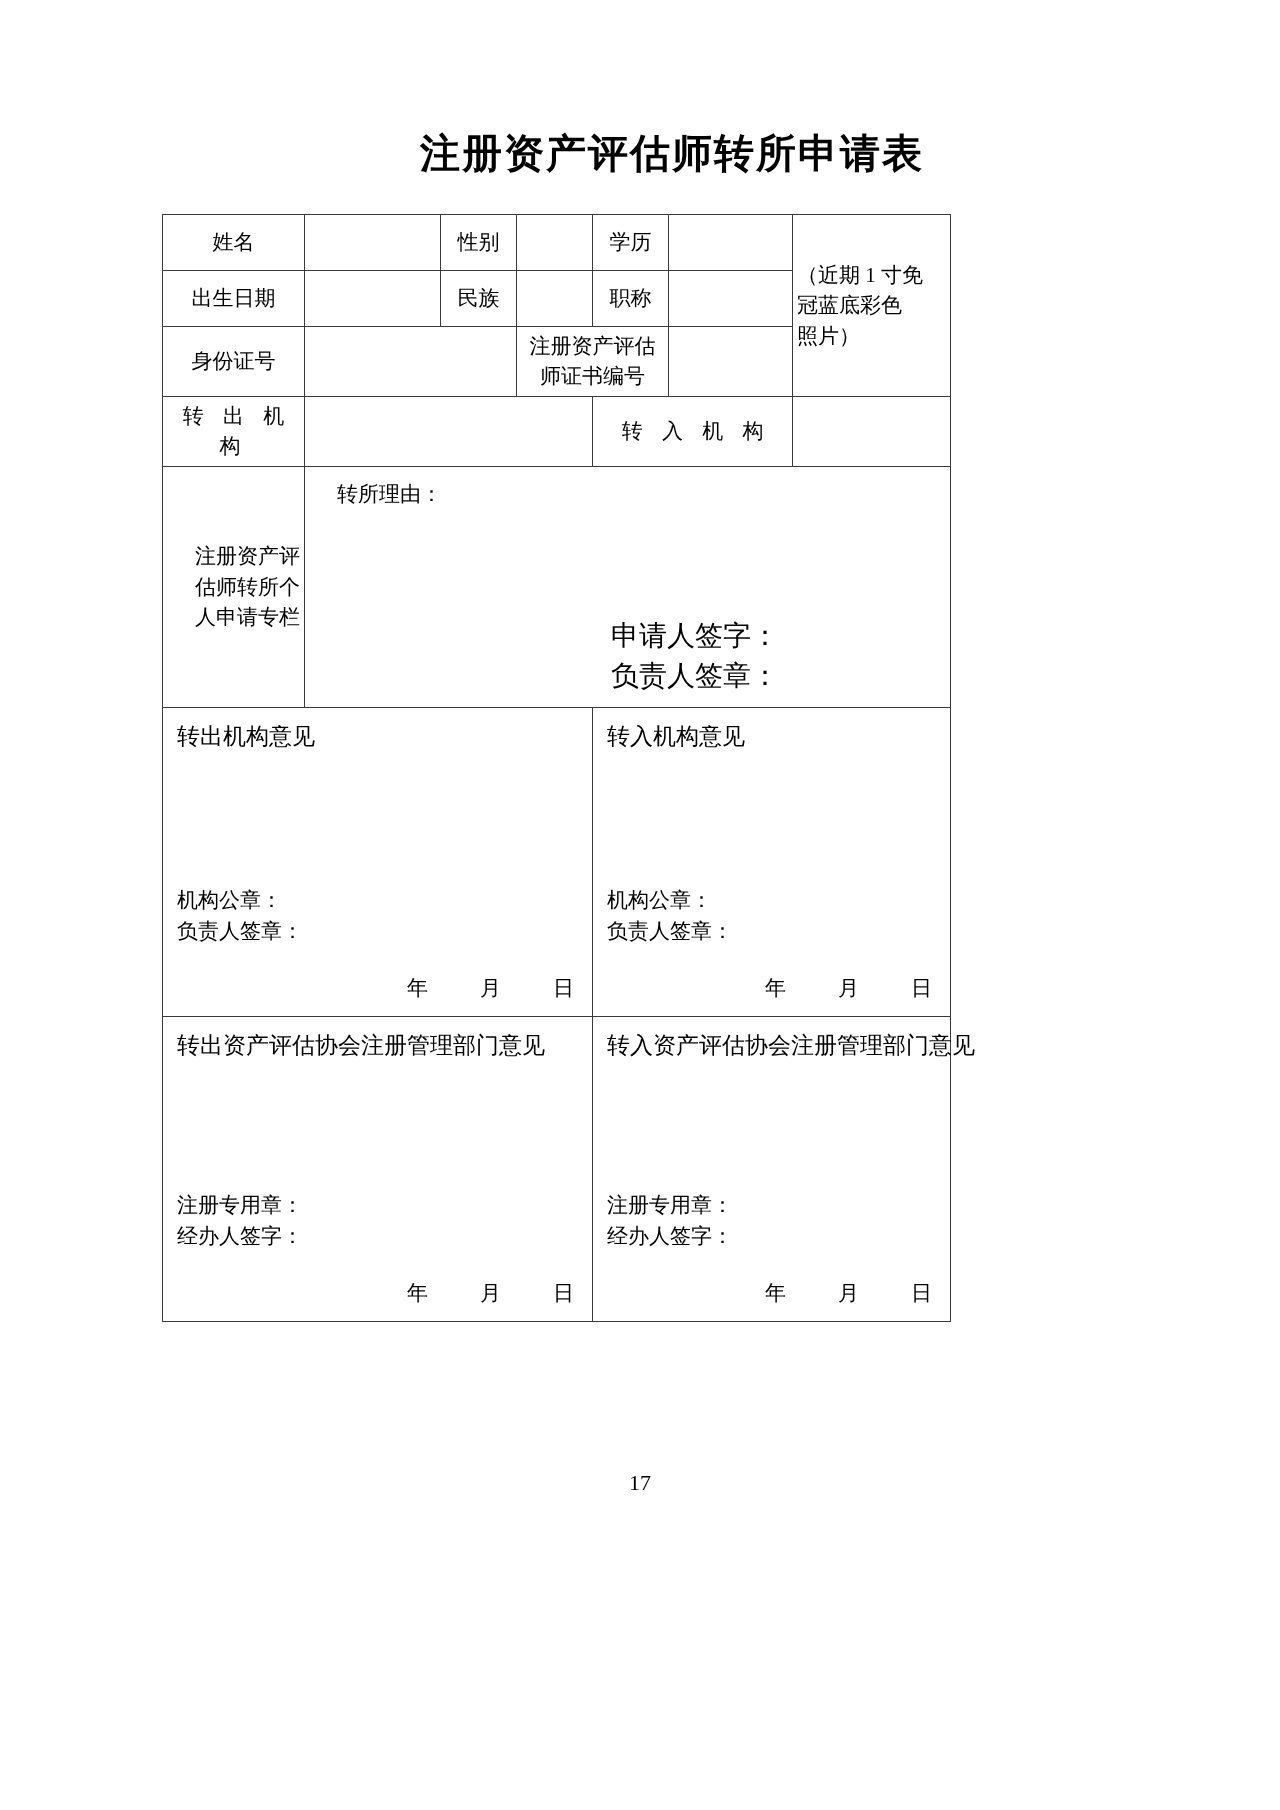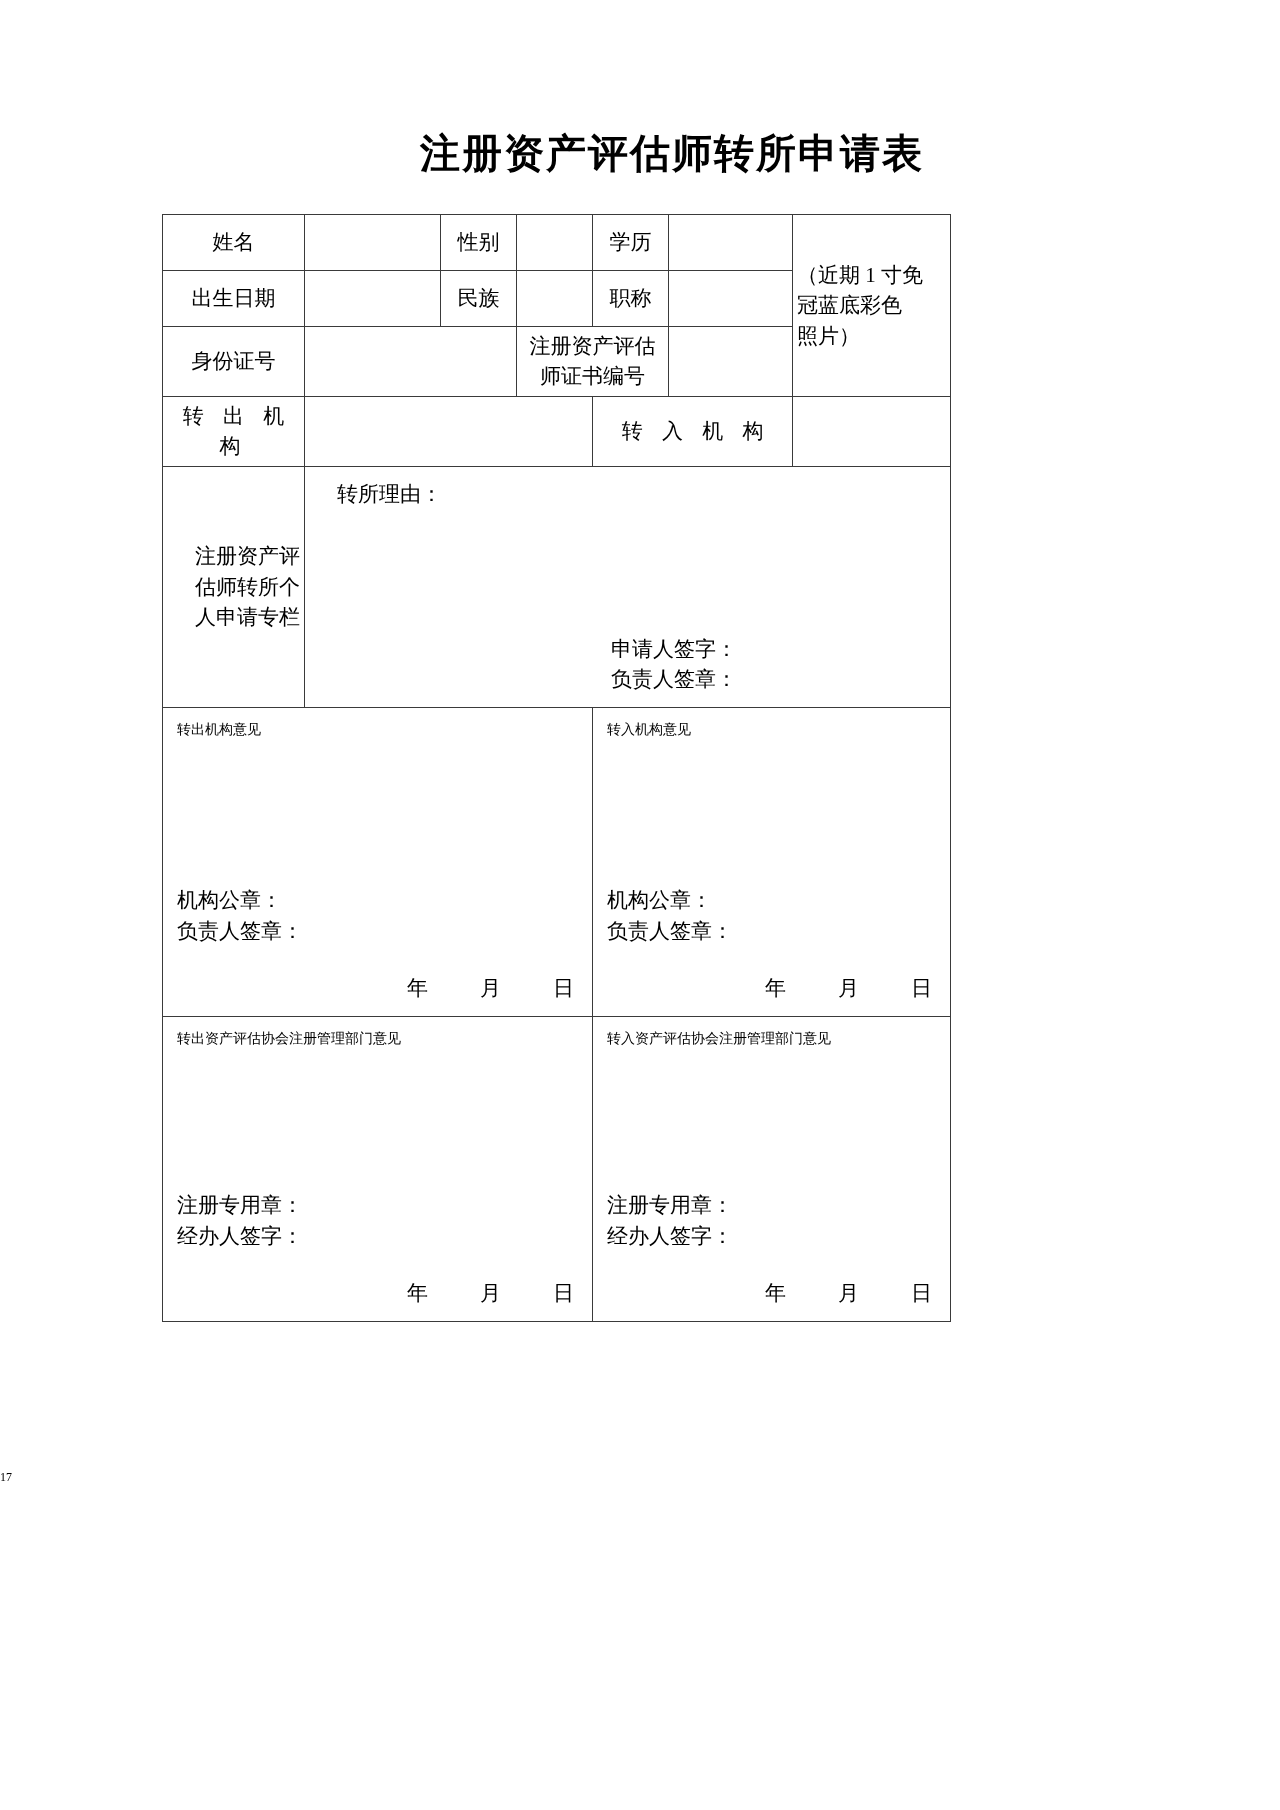--- a/index.html
+++ b/index.html
@@ -114,40 +114,39 @@
   .reason-head {
     position: absolute;
     top: 8px;
     left: 28px;
     font-size: 21px;
   }
   .reason-sign {
     position: absolute;
     left: 302px;
     bottom: 6px;
-    font-size: 21px;
+    font-size: 28px;
     line-height: 1.45;
-    font-family: Liberation Mono, monospace;
   }
 
   
   .opinion-cell {
     vertical-align: top;
     padding: 0;
     height: 300px;
   }
   .opinion-inner {
     position: relative;
     height: 300px;
   }
   .opinion-title {
     position: absolute;
     top: 8px;
     left: 10px;
-    font-size: 14px;
+    font-size: 23px;
     white-space: nowrap;
   }
   .opinion-seal {
     position: absolute;
     left: 10px;
     bottom: 64px;
     font-size: 21px;
     line-height: 1.5;
   }
   .opinion-date {
@@ -161,21 +160,22 @@
 
   
   .opinion-cell.tall, .opinion-inner.tall { height: 296px; }
 
   
   .page-number {
     position: absolute;
     top: 1470px;
     left: 0;
     width: 1280px;
-    font-size: 12px;
+    text-align: center;
+    font-size: 22px;
   }
 </style>
 </head>
 <body>
 
 <div class="page">
 
   <div class="doc-title">注册资产评估师转所申请表</div>
 
   <div class="form-wrap">

